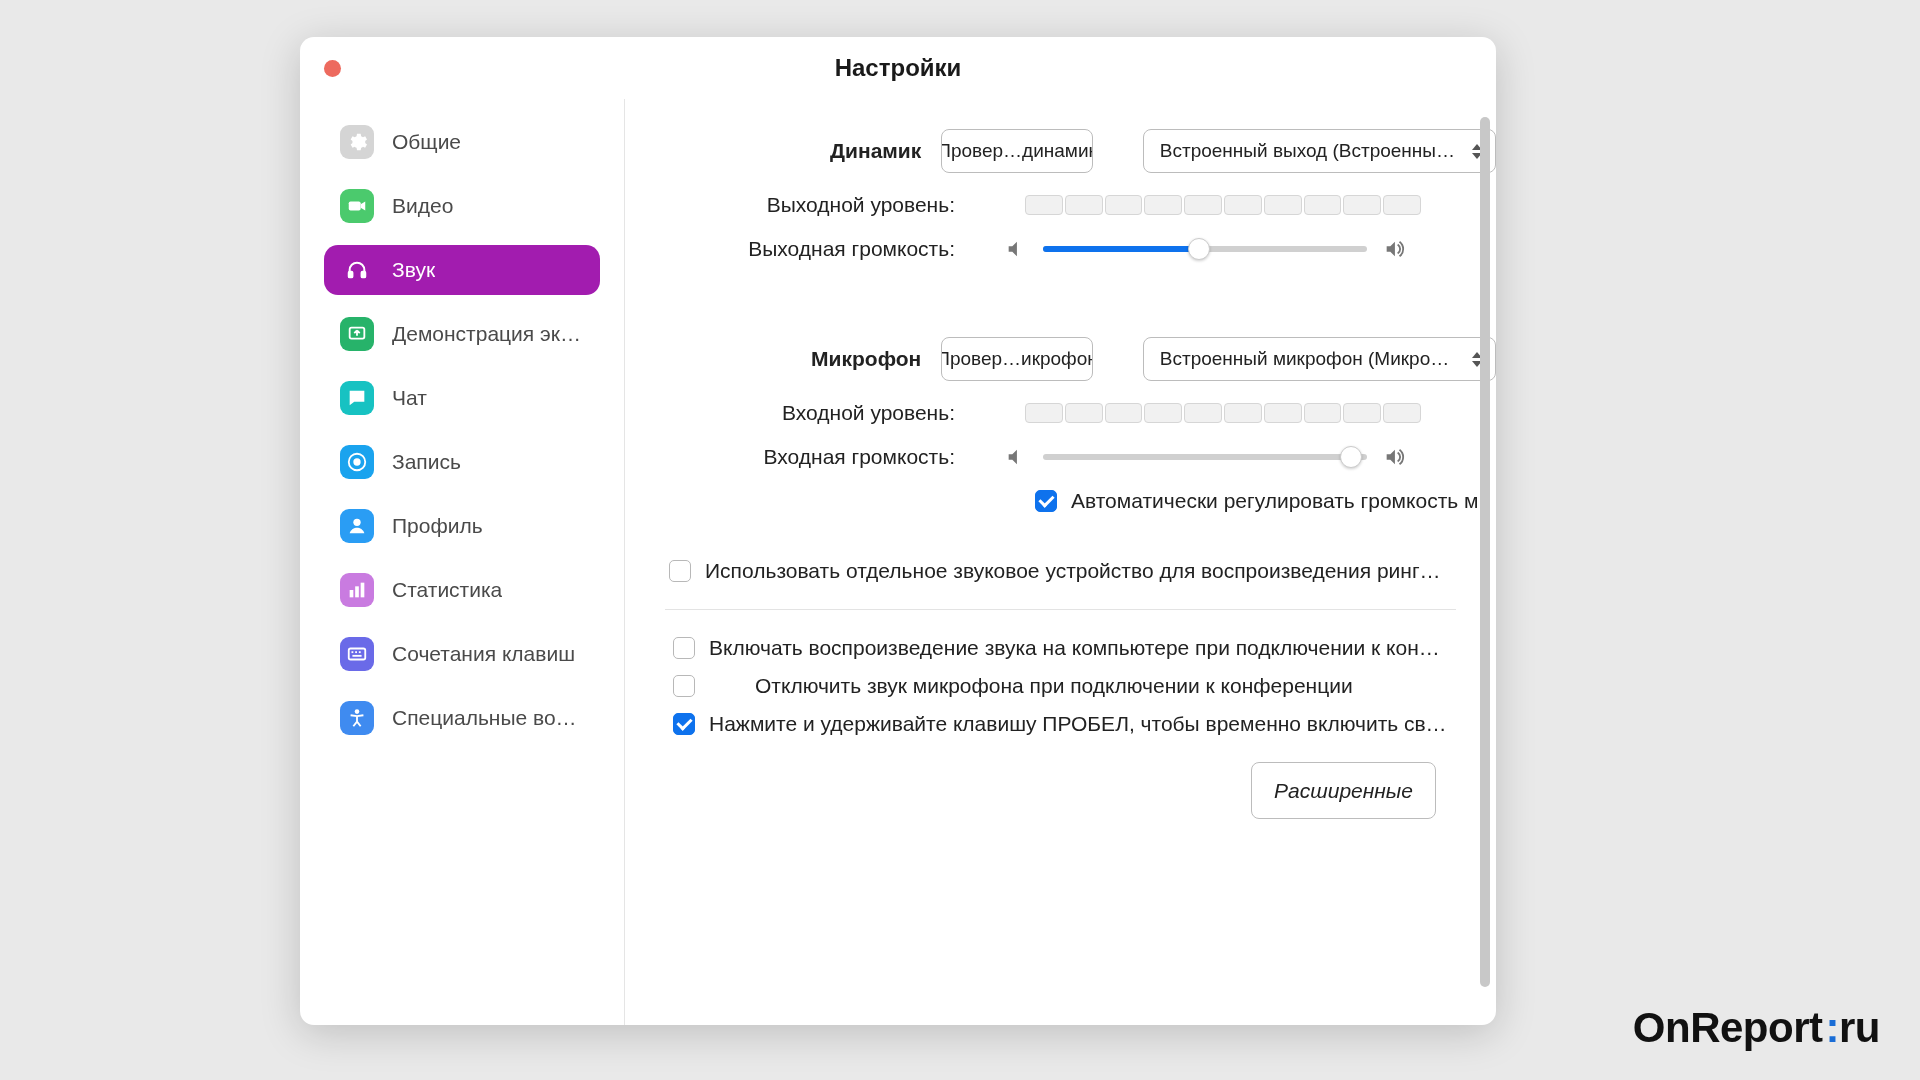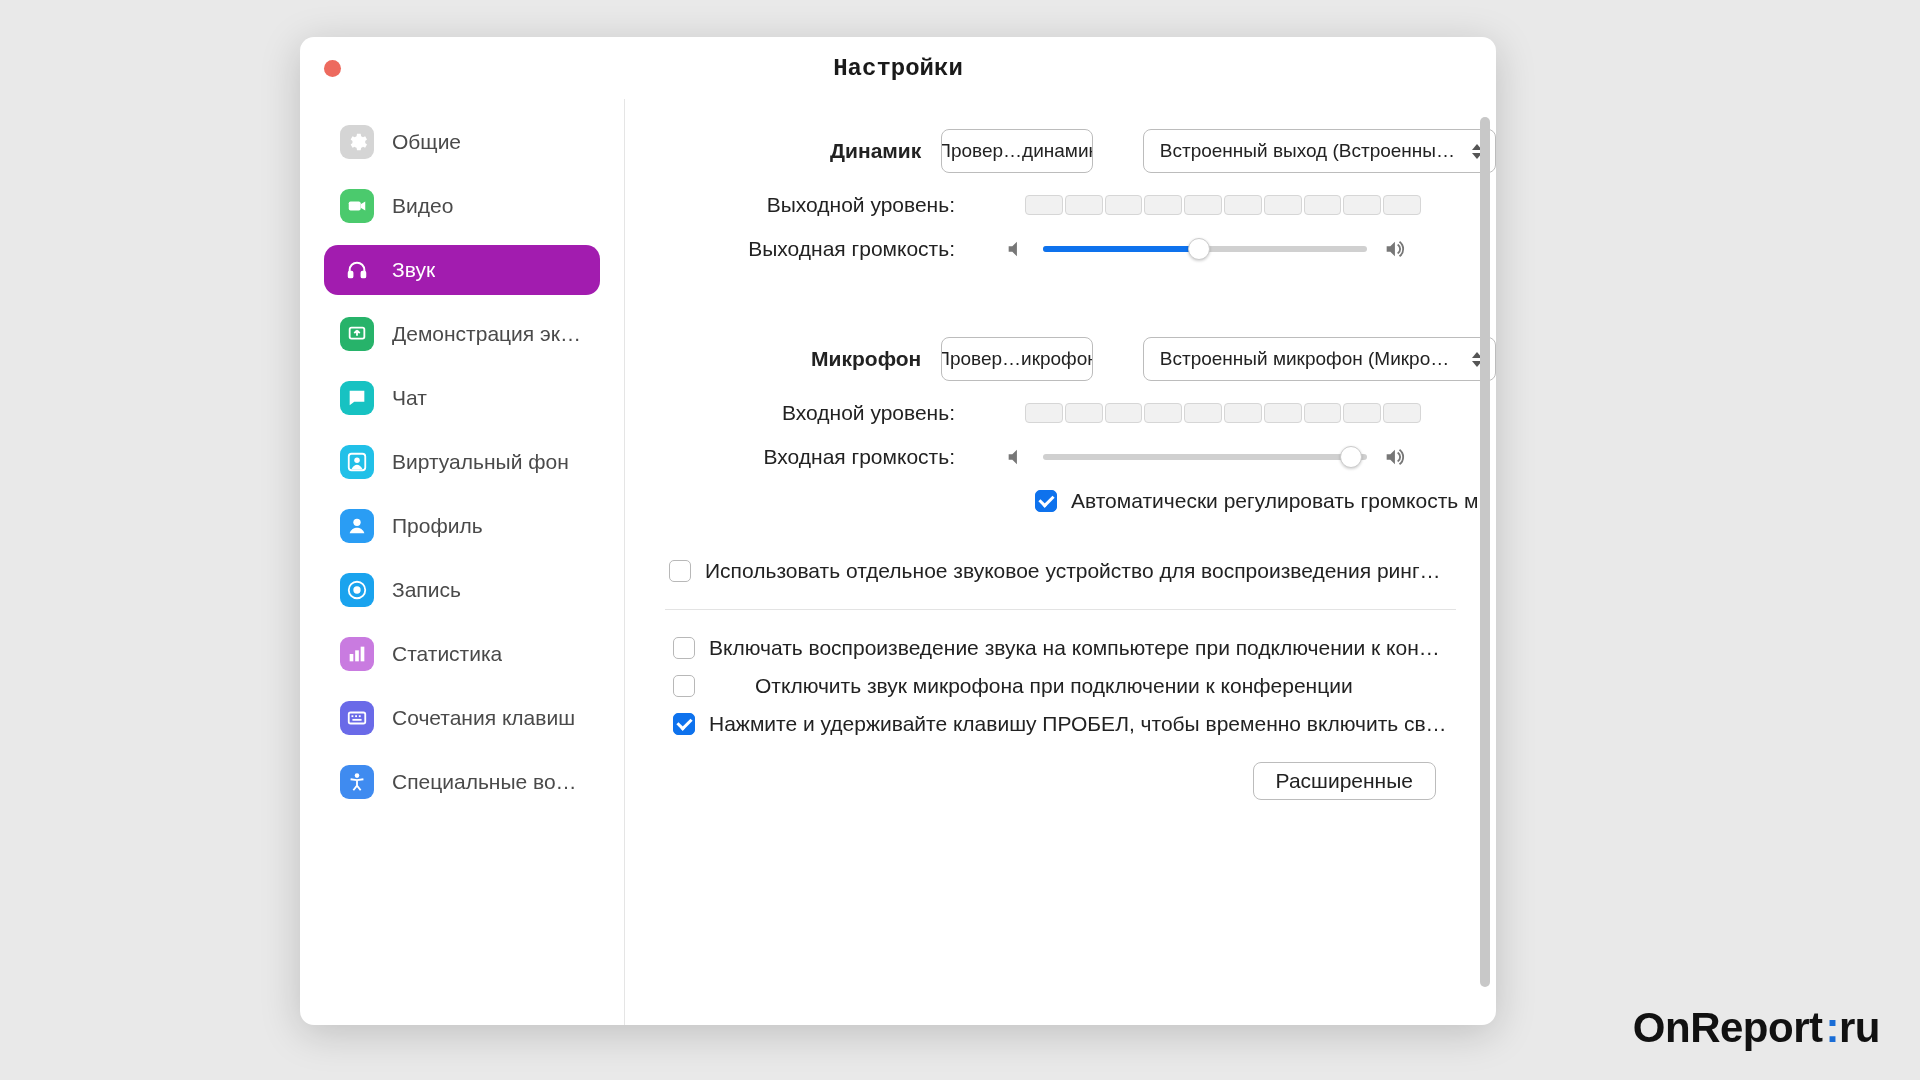--- a/index.html
+++ b/index.html
@@ -38,21 +38,20 @@
     margin-left: 24px;
   }
   .title {
     position: absolute;
     left: 0; right: 0;
     text-align: center;
     font-size: 24px;
     font-weight: 600;
     color: #1a1a1a;
     pointer-events: none;
-    font-family: Liberation Mono, monospace;
   }
   .body {
     flex: 1;
     display: flex;
     min-height: 0;
   }
   .sidebar {
     width: 325px;
     border-right: 1px solid #e5e5e5;
     padding: 18px 24px 18px 24px;
@@ -191,21 +190,21 @@
   }
   .checkbox.checked { background:#0e72ed; border-color:#0e72ed; }
   .checkbox.checked::after {
     content:""; width:6px; height:11px;
     border:solid #fff; border-width:0 3px 3px 0;
     transform: rotate(45deg) translate(-1px,-1px);
   }
   .cb-text { overflow:hidden; text-overflow:ellipsis; white-space:nowrap; max-width:740px; }
   .divider { height:1px; background:#e3e3e3; margin: 26px 40px 26px 0; }
   .advanced-row { display:flex; justify-content:flex-end; padding-right:60px; margin-top:26px; }
-  .advanced-btn { padding:2px 22px; height:38px; font-size:21px; }
+  .advanced-btn { padding:2px 22px; height:57px; font-size:21px;font-style:italic; }
   .watermark {
     position:absolute;
     right:40px; bottom:28px;
     font-size:42px; font-weight:800; color:#111;
     font-family: Arial, sans-serif;
     letter-spacing:-0.5px;
   }
   .watermark .dot-blue{color:#1a6dd6;}
   .section-gap { height: 56px; }
 </style>
@@ -257,46 +256,36 @@
         </div>
         <div class="side-item">
           <div class="icon" style="background: rgb(23, 194, 194);">
             <svg viewBox="0 0 24 24" fill="#fff">
               <path d="M4 4h16v12H9l-5 4V4z"></path>
             </svg>
           </div>
           <span class="label">Чат</span>
         </div>
         <div class="side-item">
-          <div class="icon" style="background: rgb(33, 192, 232);">
-            <svg viewBox="0 0 24 24" fill="#fff">
-              <rect x="3" y="3" width="18" height="18" rx="3" fill="none" stroke="#fff" stroke-width="2"></rect>
-              <circle cx="12" cy="10" r="3"></circle>
-              <path d="M6 20c1-3 4-5 6-5s5 2 6 5"></path>
-            </svg>
-          </div>
-          <span class="label">Виртуальный фон</span>
-        </div>
-        <div class="side-item">
-          <div class="icon" style="background: rgb(42, 157, 244);">
-            <svg viewBox="0 0 24 24" fill="#fff">
-              <circle cx="12" cy="8" r="4"></circle>
-              <path d="M4 20c1-4 5-6 8-6s7 2 8 6"></path>
-            </svg>
-          </div>
-          <span class="label">Профиль</span>
-        </div>
-        <div class="side-item">
           <div class="icon" style="background: rgb(26, 163, 238);">
             <svg viewBox="0 0 24 24">
               <circle cx="12" cy="12" r="9" fill="none" stroke="#fff" stroke-width="2"></circle>
               <circle cx="12" cy="12" r="4" fill="#fff"></circle>
             </svg>
           </div>
           <span class="label">Запись</span>
+        </div>
+        <div class="side-item">
+          <div class="icon" style="background: rgb(42, 157, 244);">
+            <svg viewBox="0 0 24 24" fill="#fff">
+              <circle cx="12" cy="8" r="4"></circle>
+              <path d="M4 20c1-4 5-6 8-6s7 2 8 6"></path>
+            </svg>
+          </div>
+          <span class="label">Профиль</span>
         </div>
         <div class="side-item">
           <div class="icon" style="background: rgb(201, 123, 224);">
             <svg viewBox="0 0 24 24" fill="#fff">
               <rect x="4" y="12" width="4" height="8"></rect>
               <rect x="10" y="8" width="4" height="12"></rect>
               <rect x="16" y="4" width="4" height="16"></rect>
             </svg>
           </div>
           <span class="label">Статистика</span>

